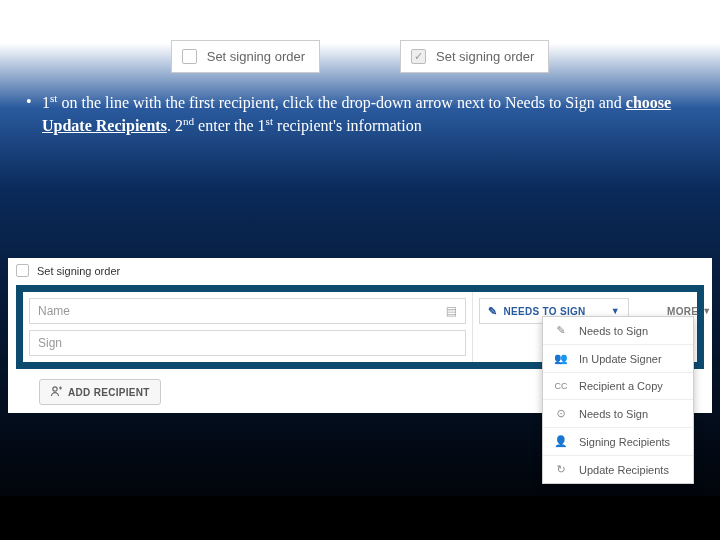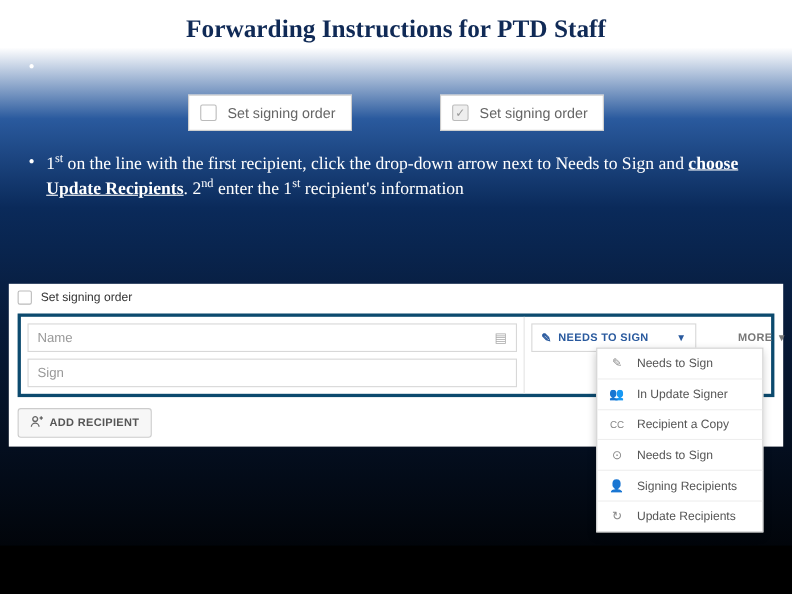--- a/index.html
+++ b/index.html
@@ -87,21 +87,21 @@
     align-items: center;
     gap: 8px;
     padding: 6px 8px 8px 8px;
     font-size: 11px;
     color: #333;
   }
   .panel-top .chk2 {
     width: 13px; height: 13px; border: 1px solid #bbb; border-radius: 2px;
   }
   .recipient-block {
-    border: 3px solid #0c4a6e;
+    border: 7px solid #0c4a6e;
     margin: 0 8px;
     display: flex;
   }
   .fields-col {
     flex: 1;
     border-right: 1px solid #e4e4e4;
     padding: 6px;
     display: flex;
     flex-direction: column;
     gap: 6px;
@@ -169,20 +169,21 @@
     gap: 6px;
     border: 1px solid #ccc;
     border-radius: 3px;
     padding: 5px 10px;
     font-size: 10px;
     font-weight: bold;
     color: #555;
     letter-spacing: 0.3px;
     cursor: pointer;
     background: #f7f7f7;
+    margin-left: 23px;
   }
 
   .dropdown {
     position: absolute;
     right: 26px;
     top: 316px;
     width: 152px;
     background: #fff;
     border: 1px solid #d0d0d0;
     box-shadow: 0 3px 8px rgba(0,0,0,0.25);
@@ -210,21 +211,20 @@
     position: absolute;
     left: 0; right: 0; bottom: 0;
     height: 44px;
     background: #000;
   }
 </style>
 </head>
 <body>
 
 <div class="slide">
-  <div class="title">Forwarding Instructions for PTD Staff</div>
 
   <div class="bullet-row">
     <div class="bullet-dot">•</div>
   </div>
 
   <div class="inset-row">
     <div class="inset-box">
       <span class="chk"></span>
       <span>Set signing order</span>
     </div>

